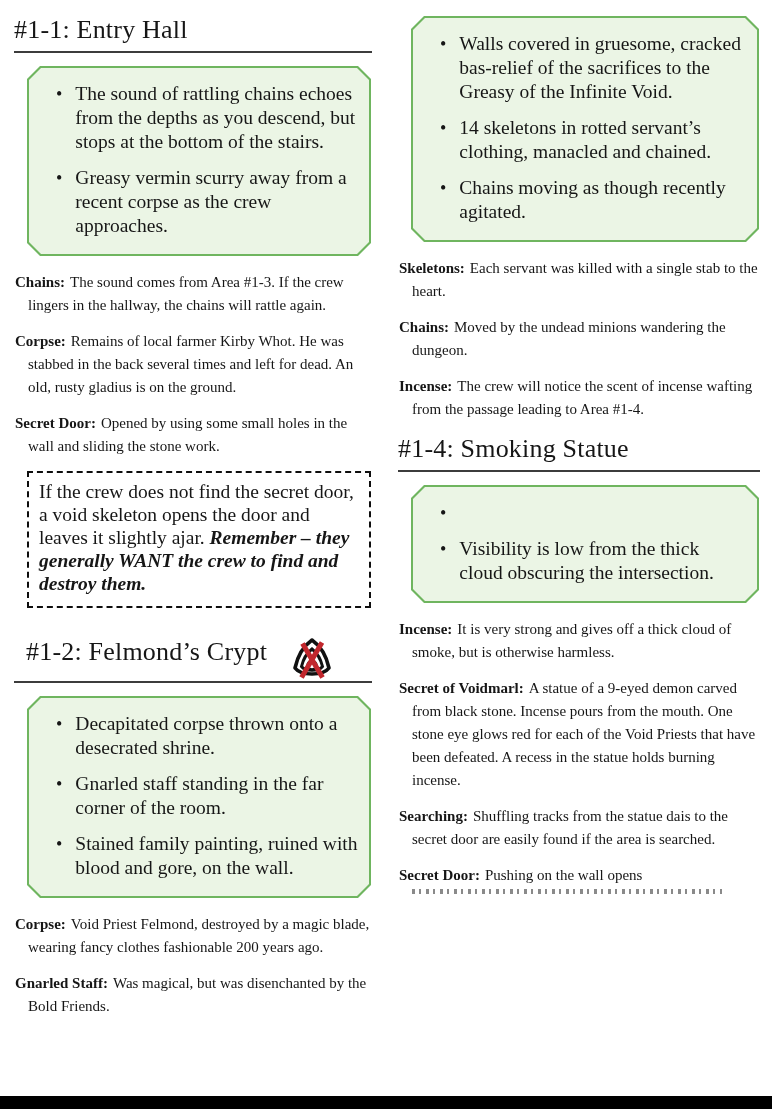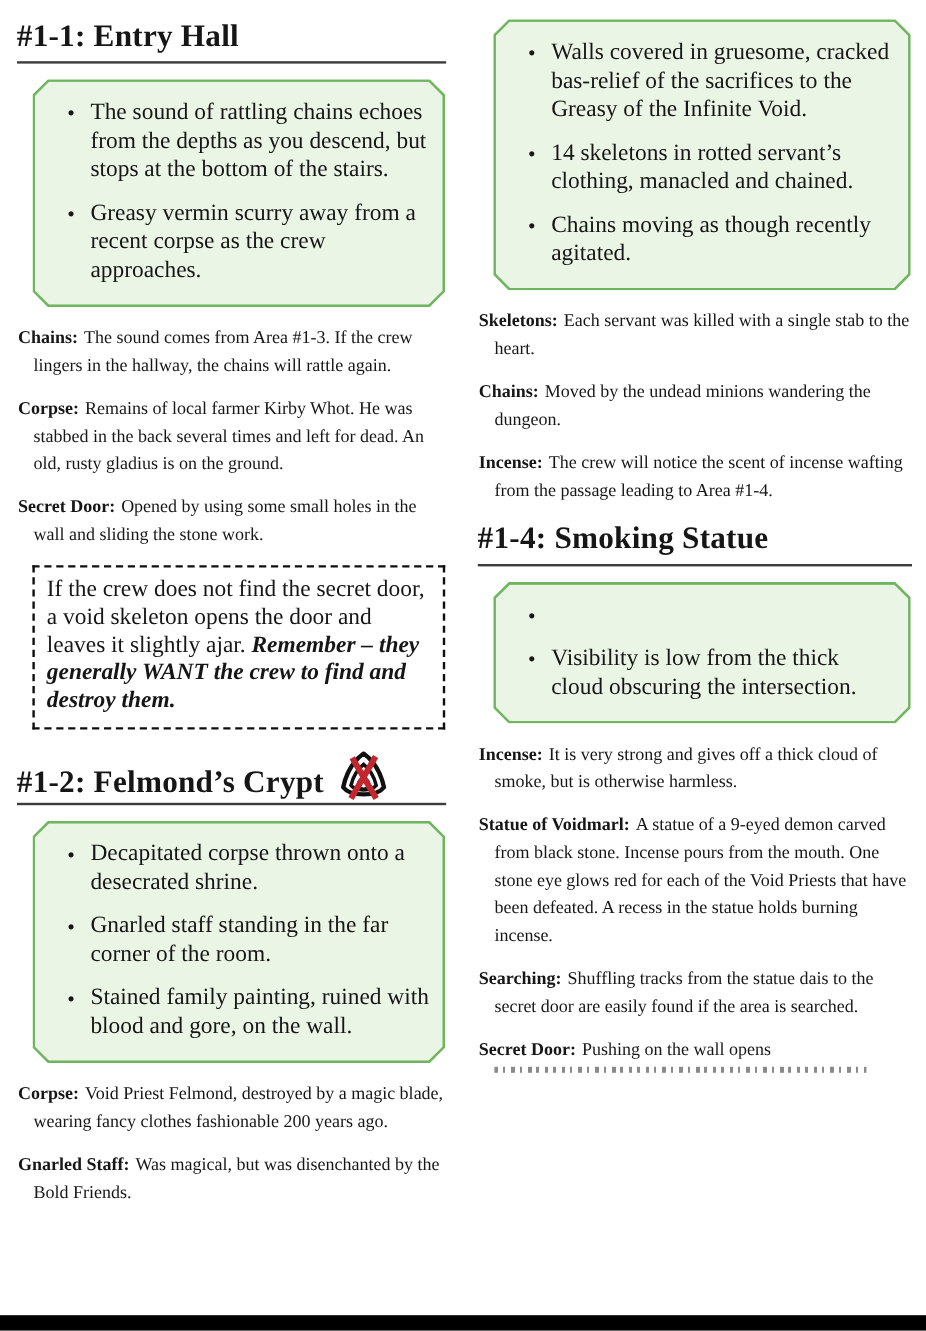--- a/index.html
+++ b/index.html
@@ -18,36 +18,36 @@
     height: 1082px;
     overflow: hidden;
   }
   .col { overflow: hidden; }
   .col-left  { width: 358px; }
   .col-right { width: 362px; }
 
   h2.sec-title {
     font-size: 26px;
     line-height: 30px;
-    font-weight: bold;
+    font-weight: normal;
     margin: 0 0 13px 0;
     padding-bottom: 6px;
     border-bottom: 2px solid var(--heading_underline, #3c3c3c);
     letter-spacing: .2px;
     white-space: nowrap;
   }
   .h-row {
     display: flex;
     align-items: flex-end;
     gap: 10px;
     border-bottom: 2px solid var(--heading_underline, #3c3c3c);
     margin: 0 0 13px 0;
     padding-bottom: 2px;
   }
-  .h-row h2.sec-title { border-bottom: none; margin: 0; padding-bottom: 0; }
+  .h-row h2.sec-title { border-bottom: none; margin: 12px; padding-bottom: 0; }
   .h-row svg { flex: 0 0 auto; margin-bottom: -2px; }
 
   
   .box {
     margin: 1px 1px 15px 13px;
     background: var(--box_border, #6fb55f);
     clip-path: polygon(13px 0, calc(100% - 13px) 0, 100% 13px,
                        100% calc(100% - 13px), calc(100% - 13px) 100%,
                        13px 100%, 0 calc(100% - 13px), 0 13px);
     padding: 2px;
@@ -219,21 +219,21 @@
           <span class="dot">•</span>
           <span>Visibility is low from the thick cloud obscuring the intersection.</span>
         </div>
       </div>
     </div>
 
     <p class="entry">
       <span class="lbl">Incense:</span><span>It is very strong and gives off a thick cloud of smoke, but is otherwise harmless.</span>
     </p>
     <p class="entry">
-      <span class="lbl">Statue of Voidmarl:</span><span>A statue of a 9-eyed demon carved from black stone. Incense pours from the mouth. One stone eye glows red for each of the Void Priests that have been defeated. A recess in the statue holds burning incense.</span>
+      <span class="lbl">Secret of Voidmarl:</span><span>A statue of a 9-eyed demon carved from black stone. Incense pours from the mouth. One stone eye glows red for each of the Void Priests that have been defeated. A recess in the statue holds burning incense.</span>
     </p>
     <p class="entry">
       <span class="lbl">Searching:</span><span>Shuffling tracks from the statue dais to the secret door are easily found if the area is searched.</span>
     </p>
     <p class="entry" style="margin-bottom:2px">
       <span class="lbl">Secret Door:</span><span>Pushing on the wall opens</span>
     </p>
     <div class="clipped-sliver"></div>
   </div>
 

